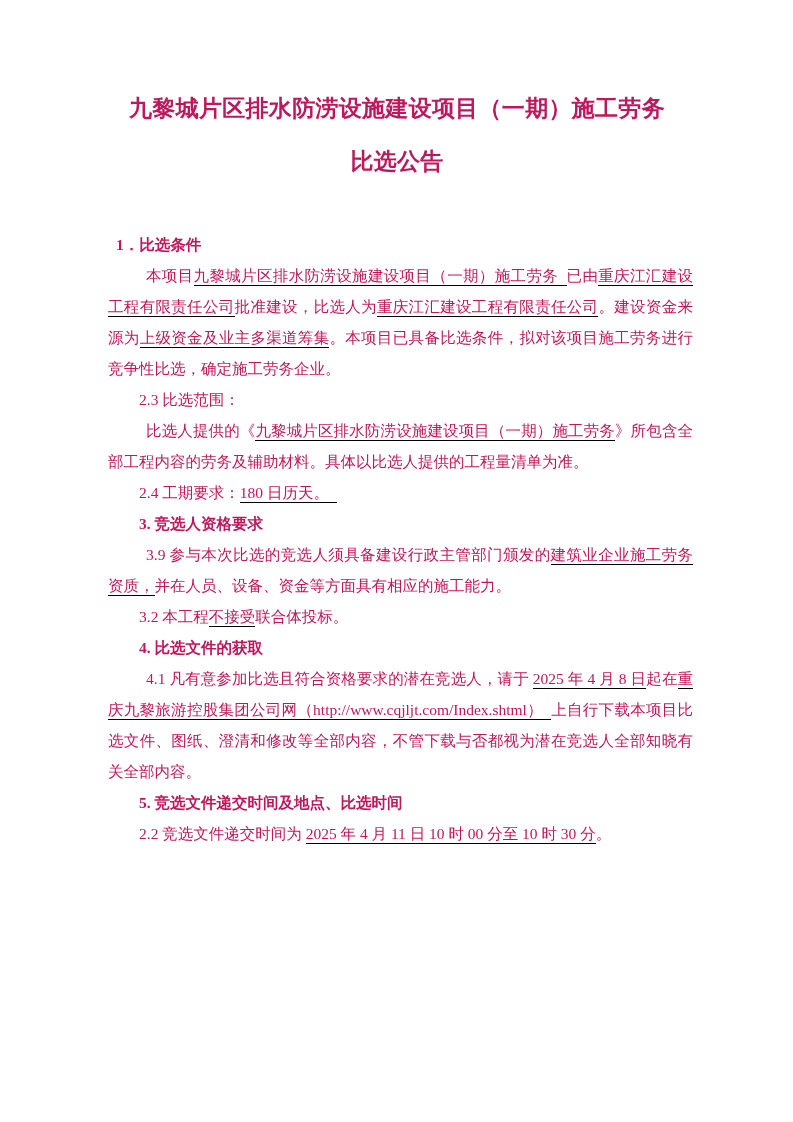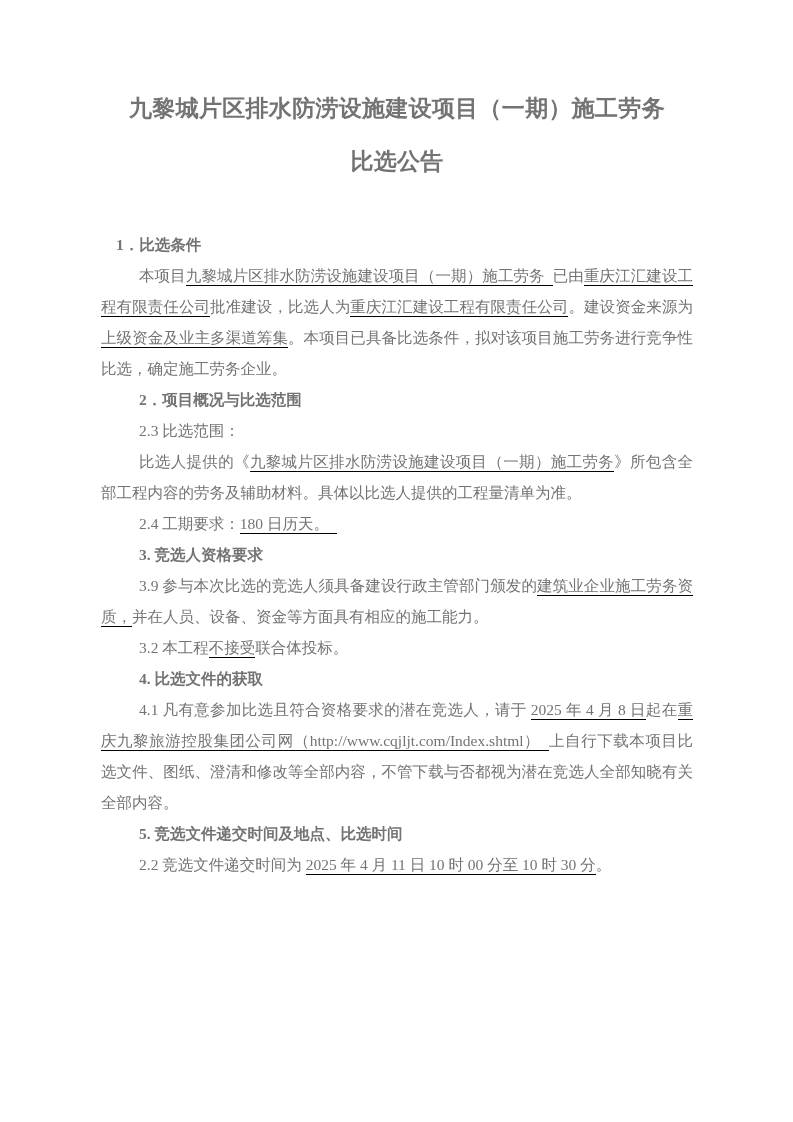--- a/index.html
+++ b/index.html
@@ -7,21 +7,21 @@
     padding: 0;
     background: #ffffff;
   }
   .page {
     position: relative;
     width: 793px;
     height: 1122px;
     background: #ffffff;
     overflow: hidden;
     font-family: "Liberation Serif", "DejaVu Serif", serif;
-    color: #737373;
+    color: #be185d;
   }
   .content {
     position: absolute;
     left: 101px;
     top: 82px;
     width: 592px;
   }
   .title {
     margin: 0;
     text-align: center;
@@ -50,39 +50,39 @@
   }
   .h1 {
     font-weight: bold;
     padding-left: 38px;
   }
   .sub {
     padding-left: 38px;
   }
   .para {
     text-indent: 38px;
+    margin-left: 7px;
   }
   .u {
     border-bottom: 1px solid #000000;
     padding-bottom: 1px;
   }
 </style>
 </head>
 <body>
 
 <div class="page">
   <div class="content">
     <h1 class="title">
       <span class="title-line">九黎城片区排水防涝设施建设项目（一期）施工劳务</span>
       <span class="title-line">比选公告</span>
     </h1>
     <div class="blocks" id="doc-blocks">
         <p class="blk h1a"><span>1．比选条件</span></p>
         <p class="blk para"><span>本项目</span><span class="u">九黎城片区排水防涝设施建设项目（一期）施工劳务&nbsp;&nbsp;</span><span>已由</span><span class="u">重庆江汇建设工程有限责任公司</span><span>批准建设，比选人为</span><span class="u">重庆江汇建设工程有限责任公司</span><span>。建设资金来源为</span><span class="u">上级资金及业主多渠道筹集</span><span>。本项目已具备比选条件，拟对该项目施工劳务进行竞争性比选，确定施工劳务企业。</span></p>
-        <p class="blk h1"><span>2．项目概况与比选范围</span></p>
         <p class="blk sub"><span>2.3 比选范围：</span></p>
         <p class="blk para"><span>比选人提供的《</span><span class="u">九黎城片区排水防涝设施建设项目（一期）施工劳务</span><span>》所包含全部工程内容的劳务及辅助材料。具体以比选人提供的工程量清单为准。</span></p>
         <p class="blk sub"><span>2.4 工期要求：</span><span class="u">180 日历天。&nbsp;&nbsp;</span></p>
         <p class="blk h1"><span>3. 竞选人资格要求</span></p>
         <p class="blk para"><span>3.9 参与本次比选的竞选人须具备建设行政主管部门颁发的</span><span class="u">建筑业企业施工劳务资质，</span><span>并在人员、设备、资金等方面具有相应的施工能力。</span></p>
         <p class="blk sub"><span>3.2 本工程</span><span class="u">不接受</span><span>联合体投标。</span></p>
         <p class="blk h1"><span>4. 比选文件的获取</span></p>
         <p class="blk para"><span>4.1 凡有意参加比选且符合资格要求的潜在竞选人，请于 </span><span class="u">2025 年 4 月 8 日</span><span>起在</span><span class="u">重庆九黎旅游控股集团公司网（http://www.cqjljt.com/Index.shtml）&nbsp;&nbsp;</span><span>上自行下载本项目比选文件、图纸、澄清和修改等全部内容，不管下载与否都视为潜在竞选人全部知晓有关全部内容。</span></p>
         <p class="blk h1"><span>5. 竞选文件递交时间及地点、比选时间</span></p>
         <p class="blk sub"><span>2.2 竞选文件递交时间为 </span><span class="u">2025 年 4 月 11 日 10 时 00 分至 10 时 30 分</span><span>。</span></p>

